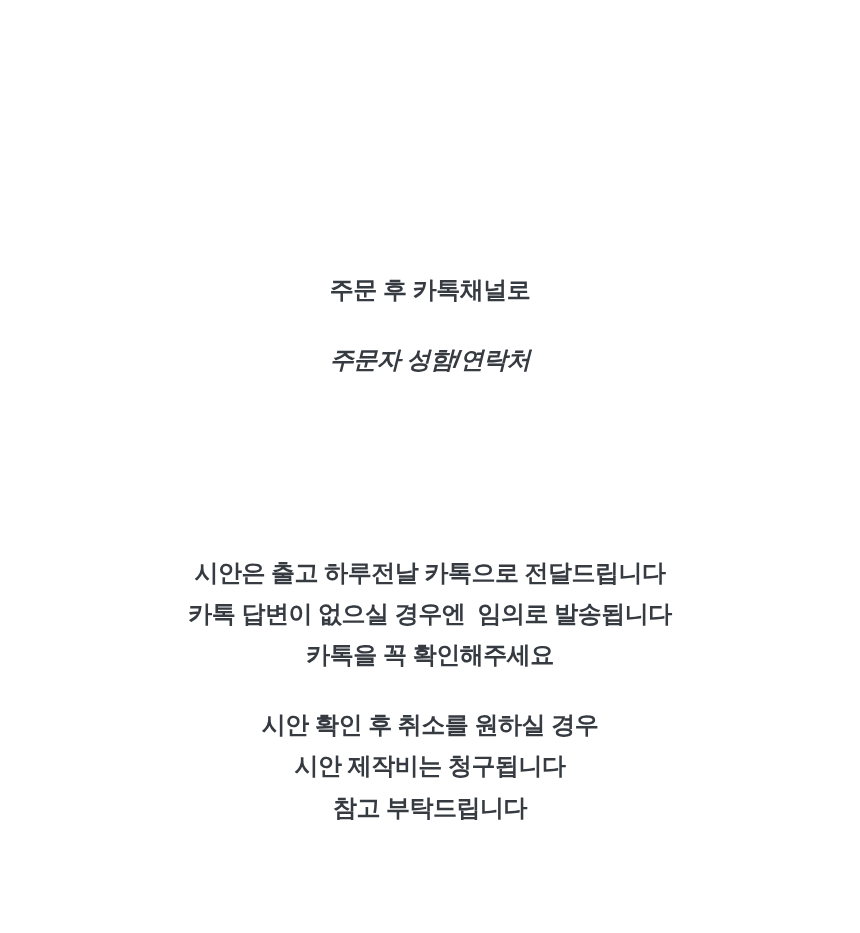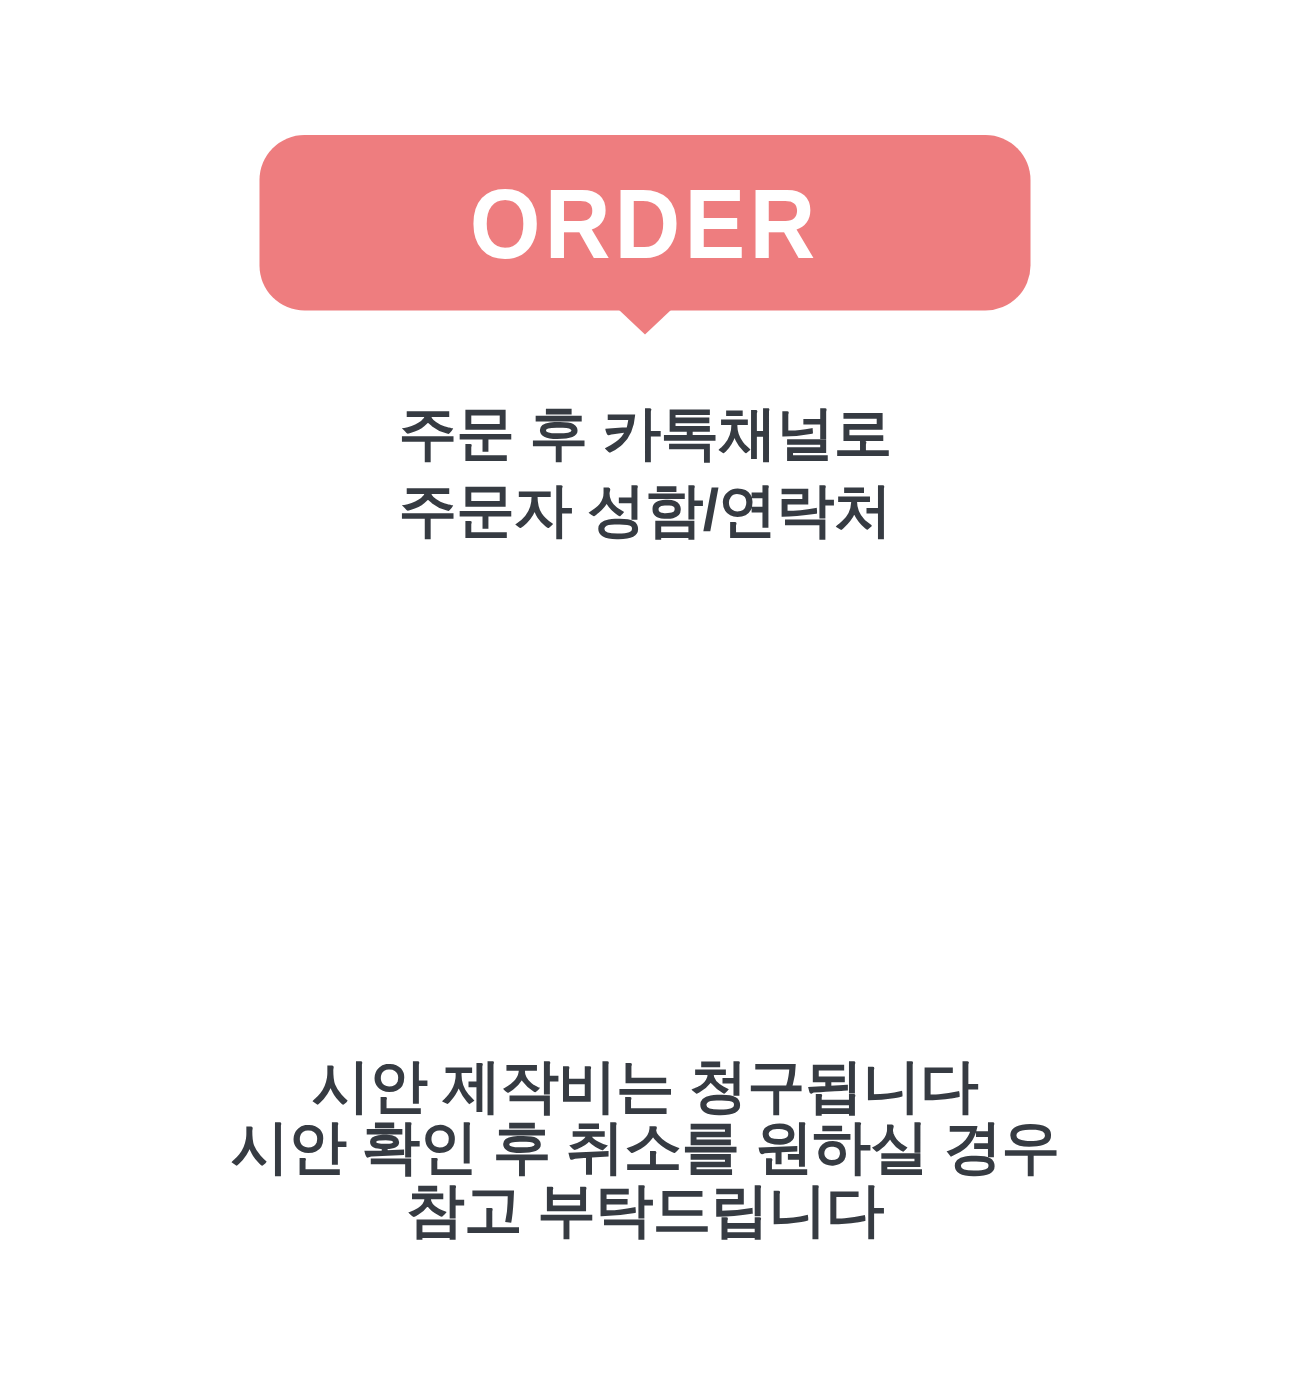--- a/index.html
+++ b/index.html
@@ -48,56 +48,57 @@
     border-right: 18px solid transparent;
     border-top: 17px solid var(--badge-bg, #ee7d7f);
   }
   .para {
     position: absolute;
     left: 0;
     width: 100%;
     text-align: center;
     color: var(--body-text, #363b42);
     font-weight: 700;
-    font-size: 39px;
+    font-size: 24px;
     line-height: 41px;
     letter-spacing: -0.5px;
   }
   .para .line {
     white-space: pre; 
   }
   .p1 { top: 269px; }
-  .p2 { top: 320px; }
+  .p2 { top: 339px; font-style: italic; }
   .p3 { top: 437px; }
   .p4 { top: 552px; }
   .p5 { top: 704px; }
   .p6 { top: 787px; }
 </style>
 </head>
 <body>
 
 <div class="canvas">
 
-  <div class="badge">
-    <span class="badge-label">ORDER</span>
-    <div class="badge-tail"></div>
-  </div>
 
   <div class="para p1">
     <div class="line">주문 후 카톡채널로</div>
   </div>
 
   <div class="para p2">
     <div class="line">주문자 성함/연락처</div>
   </div>
 
 
+  <div class="para p4">
+    <div class="line">시안은 출고 하루전날 카톡으로 전달드립니다</div>
+    <div class="line">카톡 답변이 없으실 경우엔  임의로 발송됩니다</div>
+    <div class="line">카톡을 꼭 확인해주세요</div>
+  </div>
 
   <div class="para p5">
+    <div class="line">시안 확인 후 취소를 원하실 경우</div>
     <div class="line">시안 제작비는 청구됩니다</div>
-    <div class="line">시안 확인 후 취소를 원하실 경우</div>
   </div>
 
   <div class="para p6">
     <div class="line">참고 부탁드립니다</div>
   </div>
 
 </div>
 
 </body></html>

